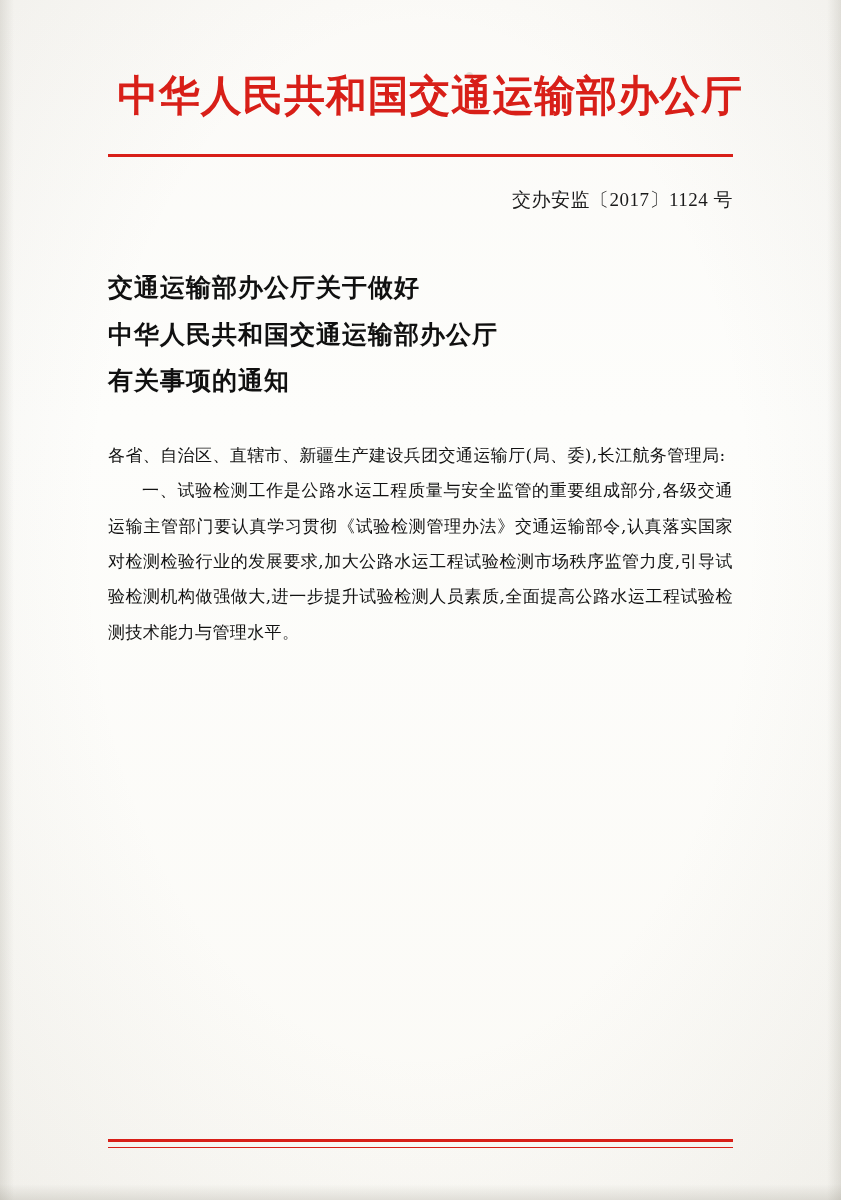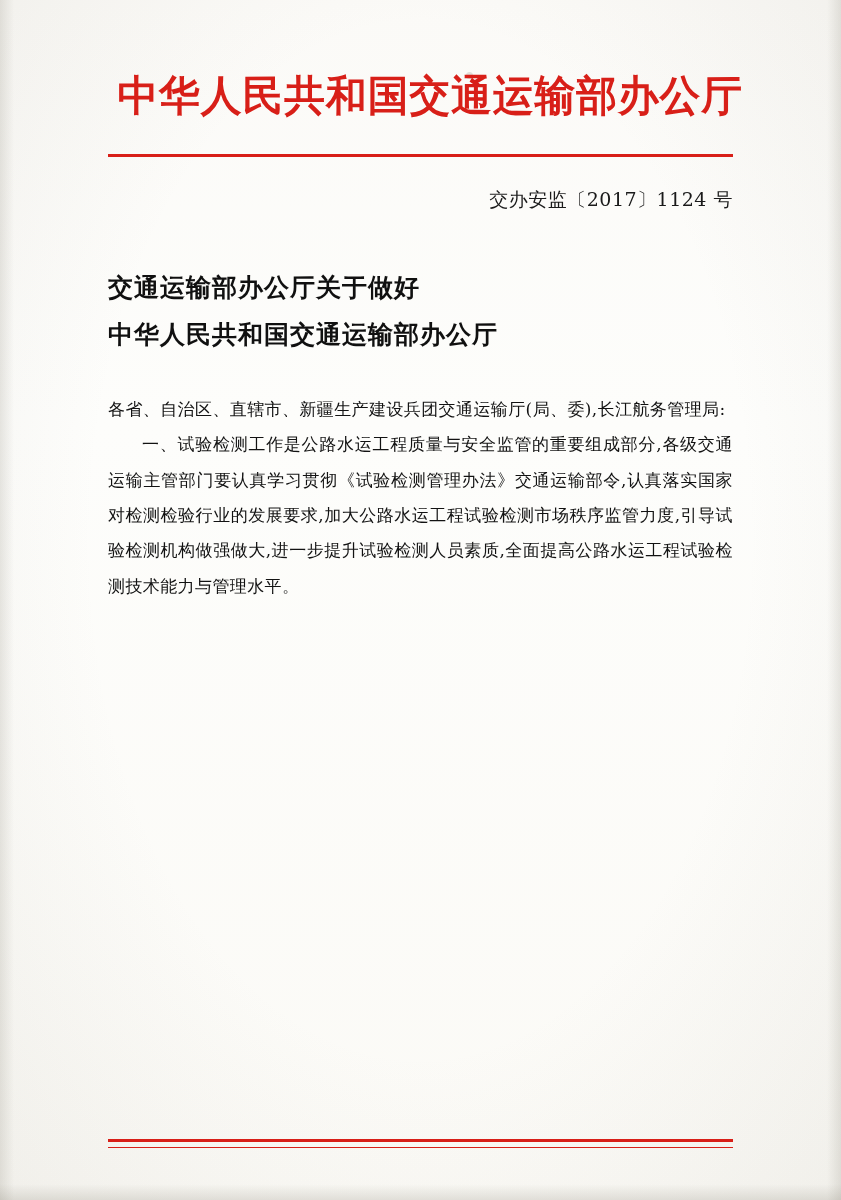--- a/index.html
+++ b/index.html
@@ -55,20 +55,21 @@
     height: 3px;
     background: #d81f18;
     width: 100%;
   }
   .doc-number {
     text-align: right;
     margin-top: 30px;
     font-size: 19px;
     color: #1a1a1a;
     letter-spacing: 0.5px;
+    font-family: Liberation Serif, serif;
   }
   
   .subject {
     margin-top: 52px;
     font-size: 25px;
     font-weight: 700;
     line-height: 1.85;
     color: #101010;
     letter-spacing: 1px;
   }
@@ -153,20 +154,21 @@
     <div class="doc-header">
       <div class="doc-title-red">中华人民共和国交通运输部办公厅</div>
       <div class="header-rule"></div>
     </div>
 
     <div class="doc-number">交办安监〔2017〕1124 号</div>
 
     <div class="subject">
       <span class="subject-line">交通运输部办公厅关于做好</span>
       <span class="subject-line">中华人民共和国交通运输部办公厅</span>
+      <span class="subject-line">有关事项的通知</span>
     </div>
 
     <div class="body-text">
       <p class="p-recipient">各省、自治区、直辖市、新疆生产建设兵团交通运输厅(局、委),长江航务管理局:</p>
       <p class="p-indent">一、试验检测工作是公路水运工程质量与安全监管的重要组成部分,各级交通运输主管部门要认真学习贯彻《试验检测管理办法》交通运输部令,认真落实国家对检测检验行业的发展要求,加大公路水运工程试验检测市场秩序监管力度,引导试验检测机构做强做大,进一步提升试验检测人员素质,全面提高公路水运工程试验检测技术能力与管理水平。</p>
     </div>
 
   </div>
 
   <div class="footer-rules">

